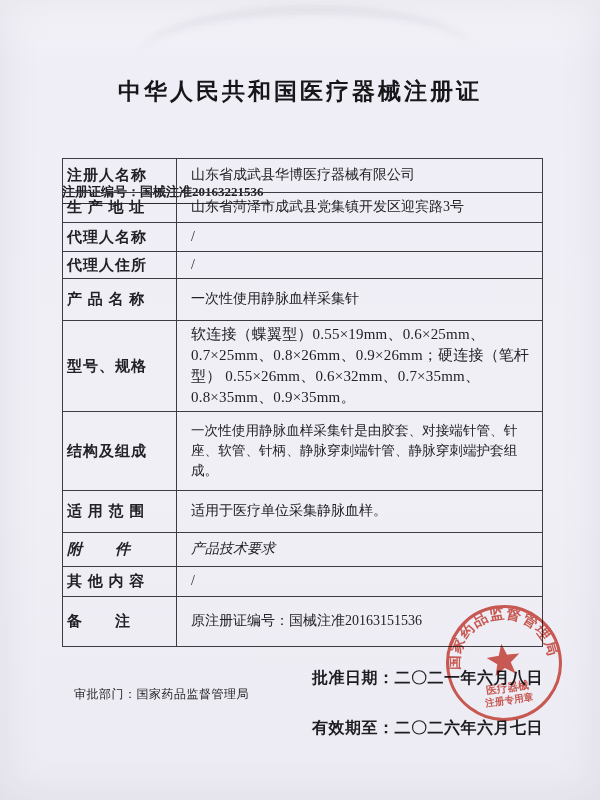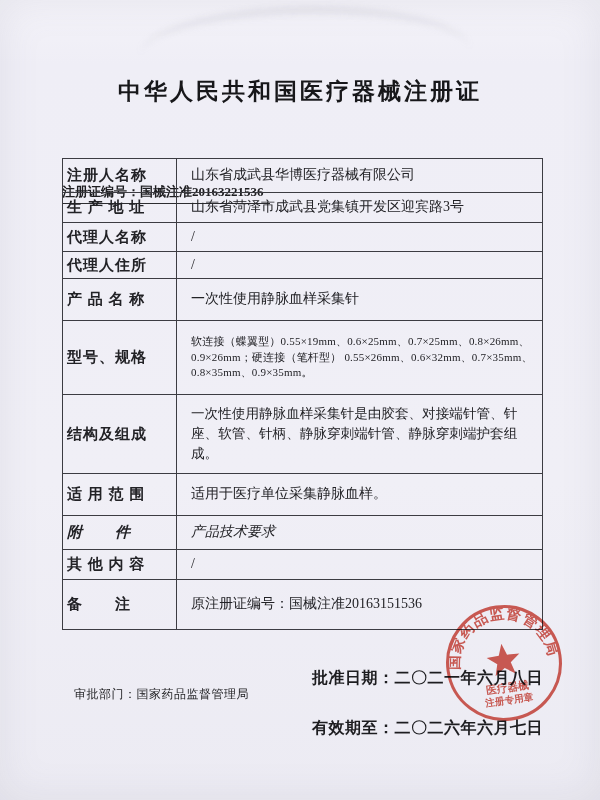--- a/index.html
+++ b/index.html
@@ -65,21 +65,21 @@
   tr.r3  td { height: 30px; }
   tr.r4  td { height: 29px; }
   tr.r5  td { height: 27px; }
   tr.r6  td { height: 42px; }
   tr.r7  td { height: 74px; }
   tr.r8  td { height: 79px; }
   tr.r9  td { height: 42px; }
   tr.r10 td { height: 34px; font-style: italic; }
   tr.r11 td { height: 30px; }
   tr.r12 td { height: 50px; }
-  tr.r7 td.val { font-size: 11px; line-height: 1.4; letter-spacing: 0.2px; }
+  tr.r7 td.val { font-size: 15px; line-height: 1.4; letter-spacing: 0.2px; }
   tr.r8 td.val { font-size: 13.6px; line-height: 1.45; }
 
   .footer { position: absolute; left: 62px; top: 662px; width: 481px; height: 70px; }
   .dept {
     position: absolute; left: 12px; top: 24px;
     font-size: 12px; font-weight: normal; letter-spacing: 0.5px;
   }
   .date-line { position: absolute; right: 0; font-size: 16px; font-weight: bold; letter-spacing: 0.5px; }
   .date-approved { top: 6px; }
   .date-valid   { top: 56px; }

